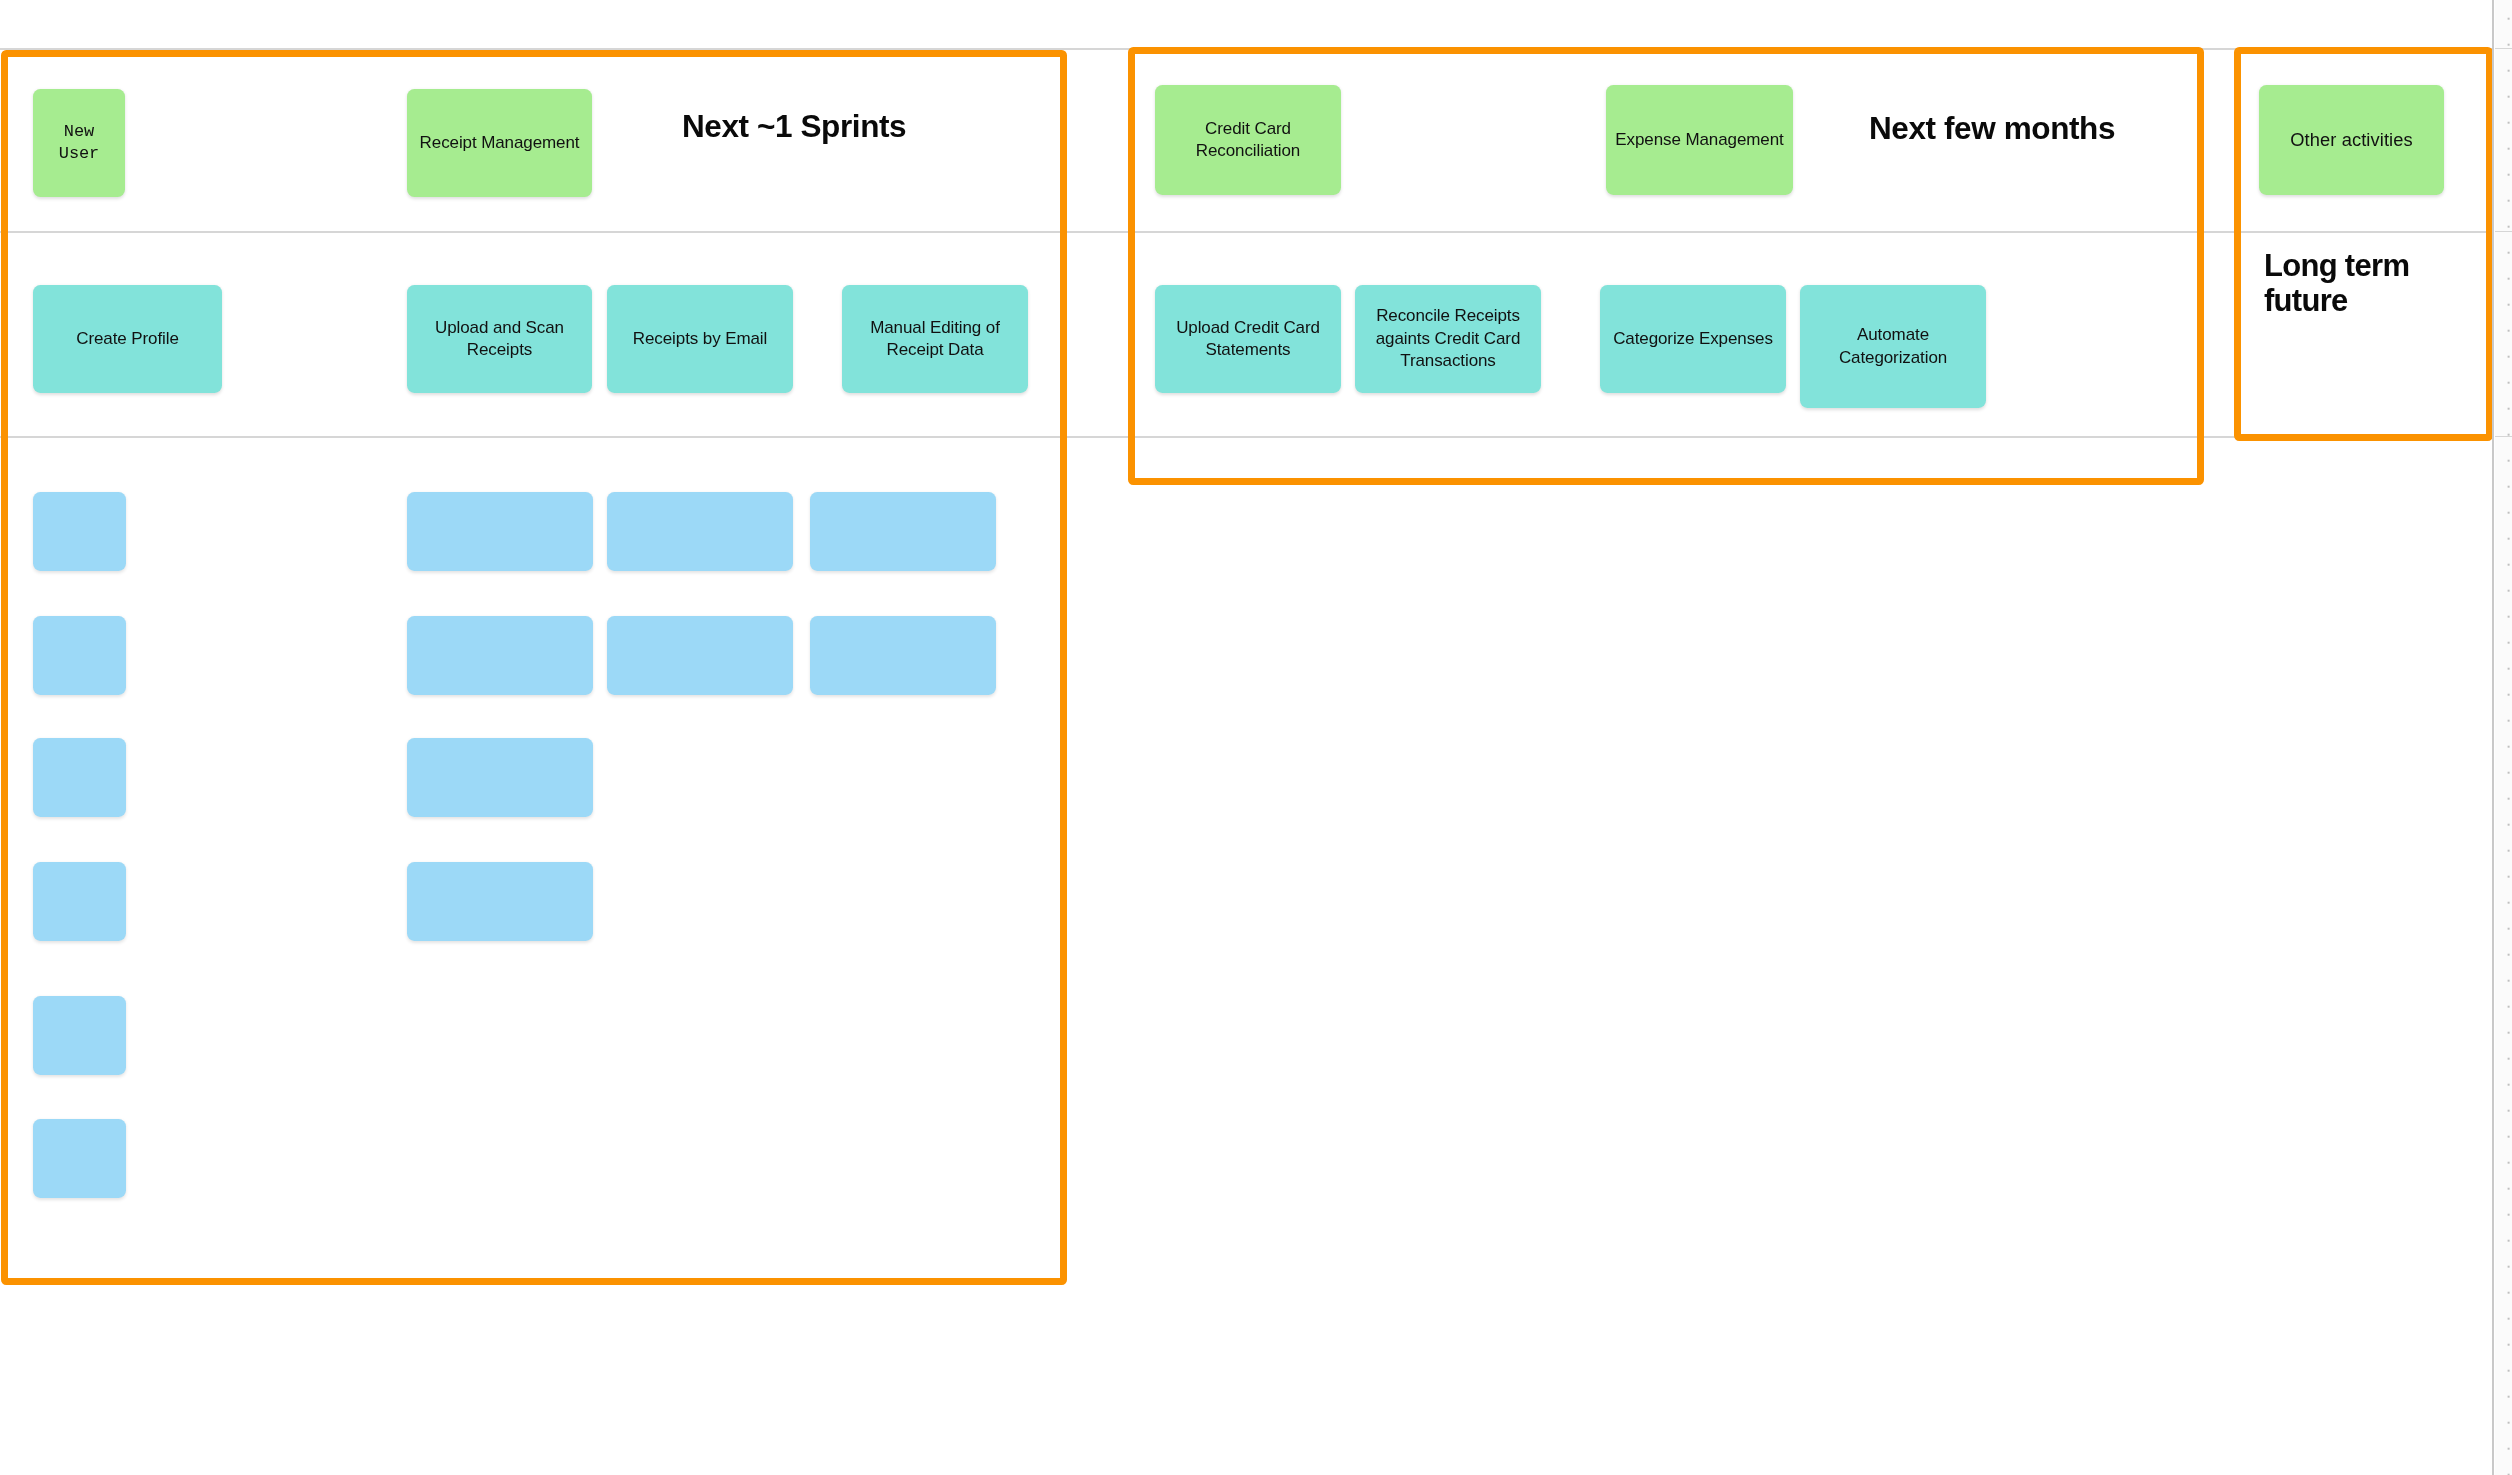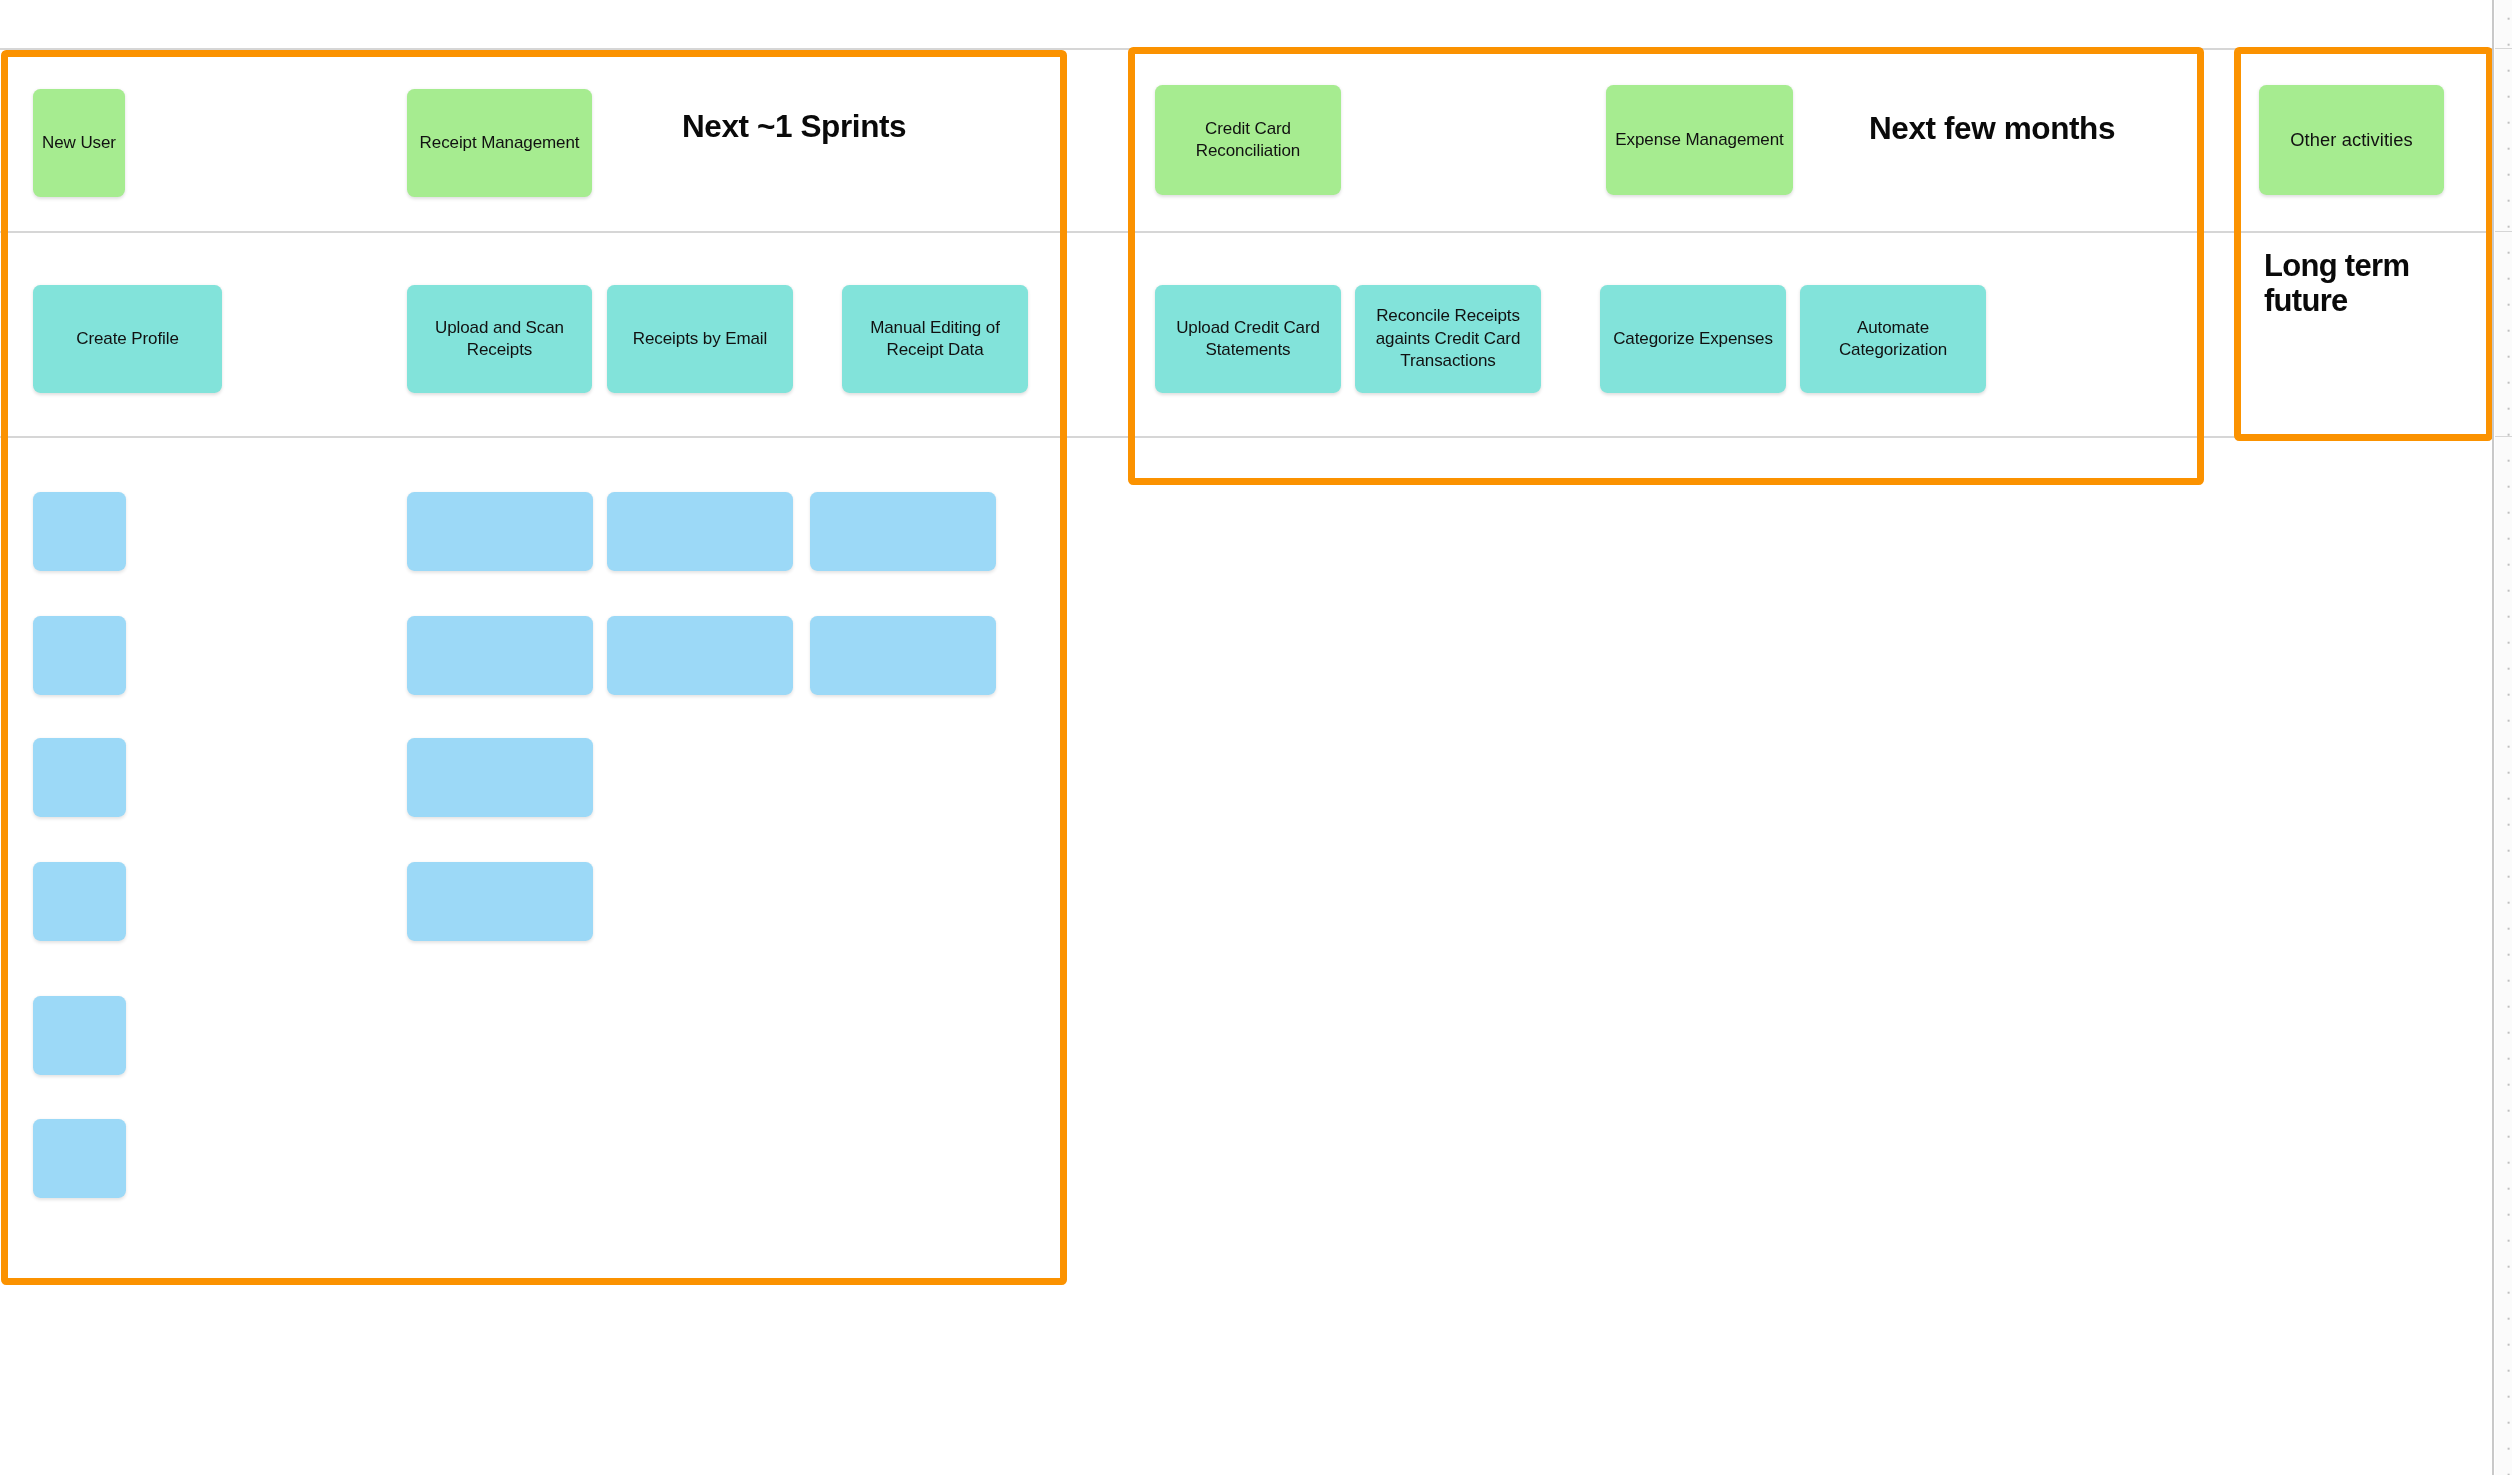--- a/index.html
+++ b/index.html
@@ -124,21 +124,21 @@
 </style>
 </head>
 <body>
 
 <div id="board">
 
   <div class="lane-rule r1"></div>
   <div class="lane-rule r2"></div>
   <div class="lane-rule r3"></div>
 
-  <div class="card green" style="left:33px;  top:89px; width:92px; height:108px;">
+  <div class="card green" style="left:33px;  top:89px; width:92px; height:108px;font-family:Liberation Mono, monospace;">
     <span>New User</span>
   </div>
 
   <div class="card green" style="left:407px; top:89px; width:185px; height:108px;">
     <span>Receipt Management</span>
   </div>
 
   <div class="card green" style="left:1155px; top:85px; width:186px; height:110px;">
     <span>Credit Card Reconciliation</span>
   </div>
@@ -172,21 +172,21 @@
   </div>
 
   <div class="card teal" style="left:1355px; top:285px; width:186px; height:108px;">
     <span>Reconcile Receipts againts Credit Card Transactions</span>
   </div>
 
   <div class="card teal" style="left:1600px; top:285px; width:186px; height:108px;">
     <span>Categorize Expenses</span>
   </div>
 
-  <div class="card teal" style="left:1800px; top:285px; width:186px; height:108px;justify-content:flex-end;">
+  <div class="card teal" style="left:1800px; top:285px; width:186px; height:123px;justify-content:flex-end;">
     <span>Automate Categorization</span>
   </div>
 
 
   <div class="card blue" style="left:33px; top:492px;  width:93px; height:79px;"></div>
   <div class="card blue" style="left:33px; top:616px; width:93px; height:79px;"></div>
   <div class="card blue" style="left:33px; top:738px; width:93px; height:79px;"></div>
   <div class="card blue" style="left:33px; top:862px; width:93px; height:79px;"></div>
   <div class="card blue" style="left:33px; top:996px; width:93px; height:79px;"></div>
   <div class="card blue" style="left:33px; top:1119px; width:93px; height:79px;"></div>

